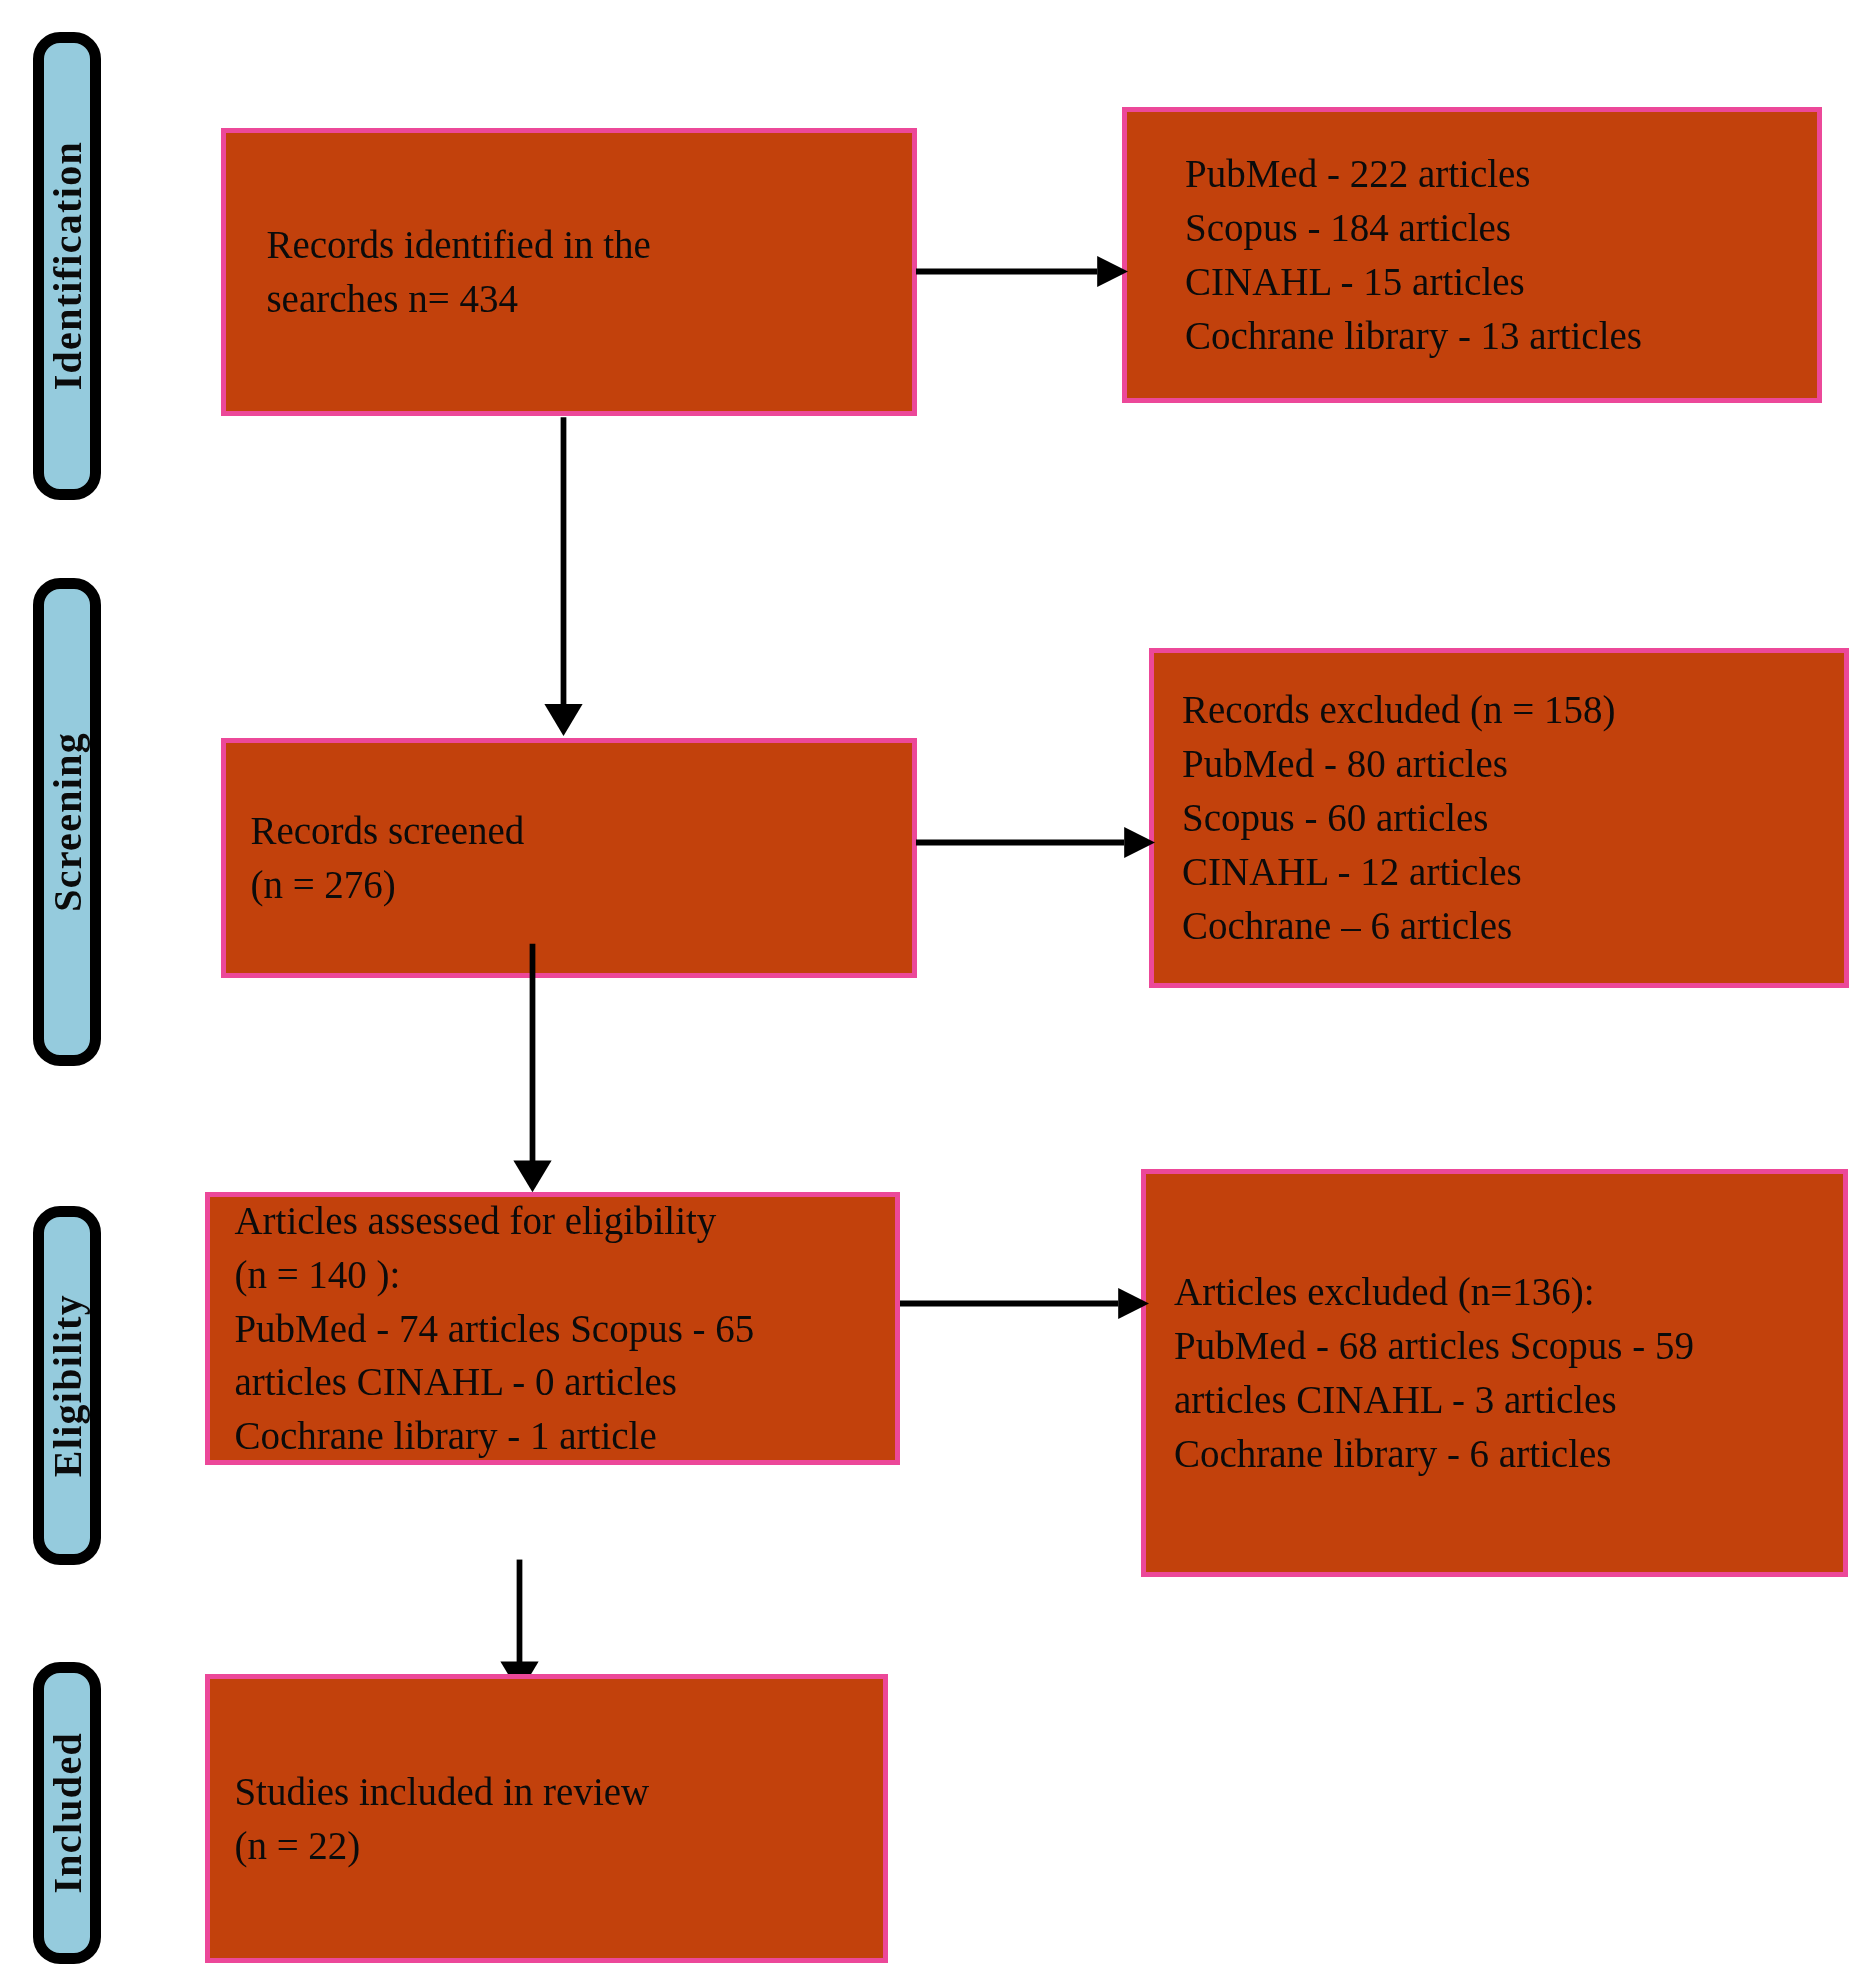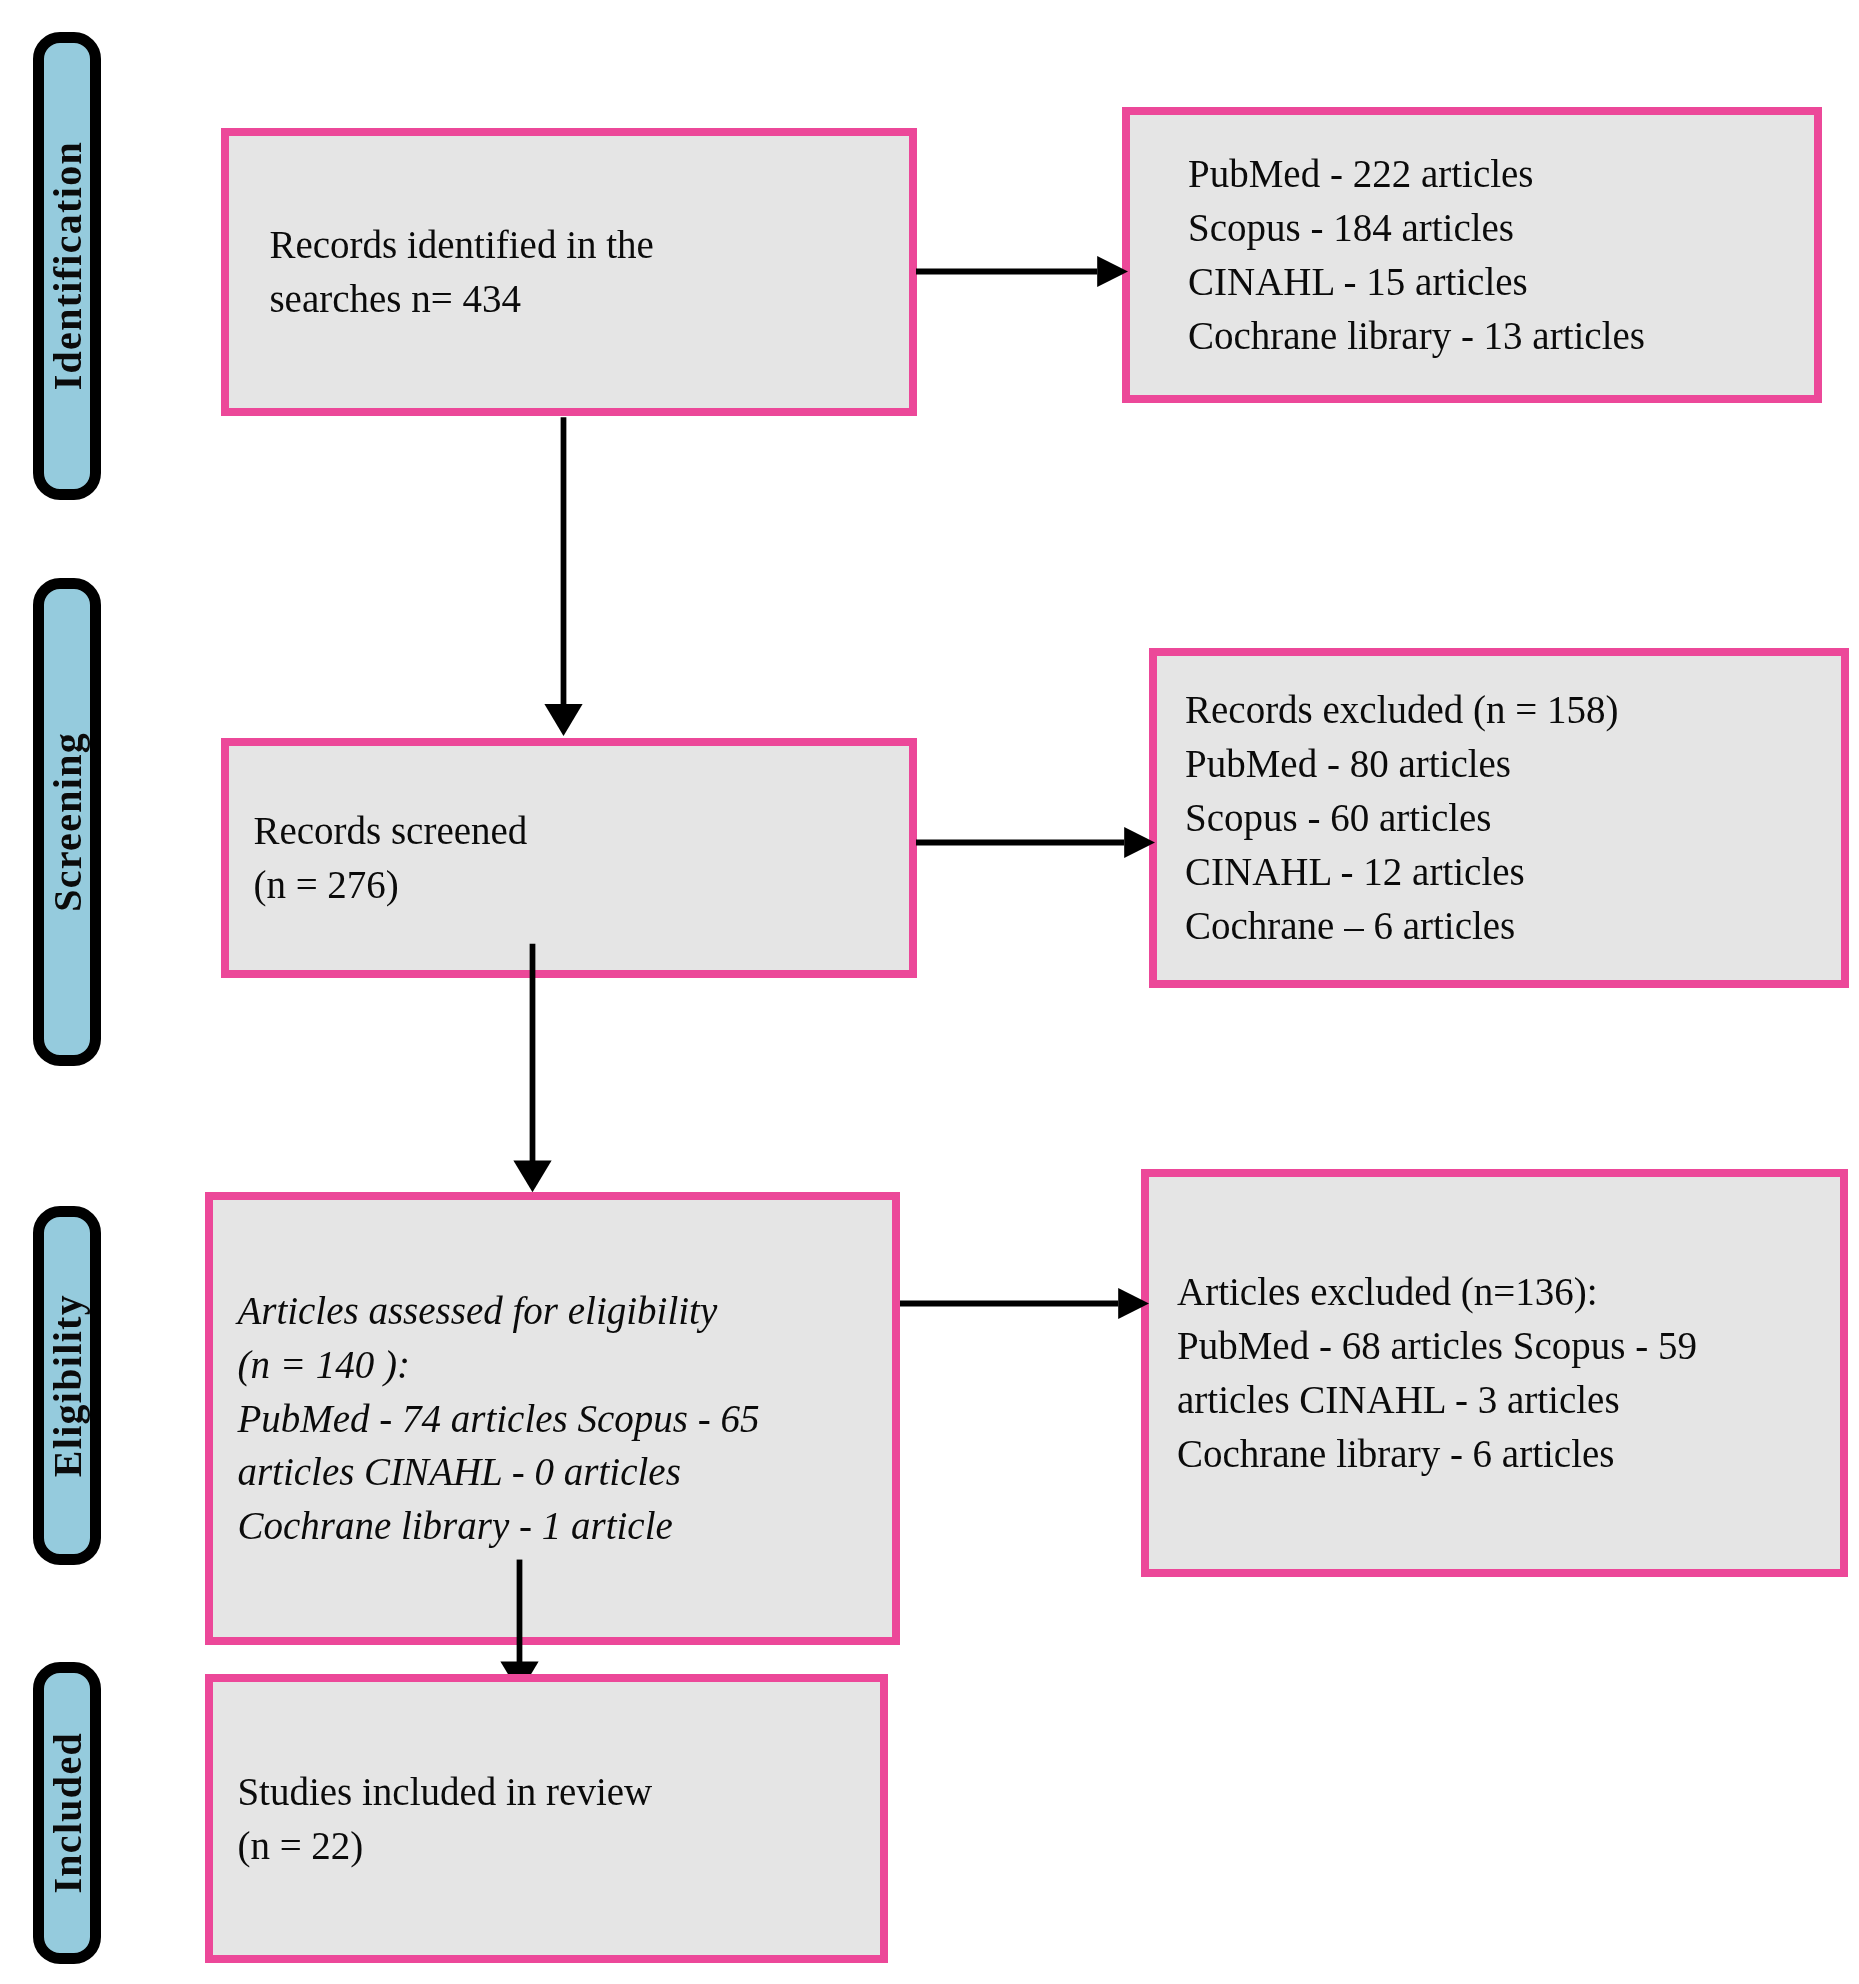--- a/index.html
+++ b/index.html
@@ -22,22 +22,22 @@
     font-size:40px;
     letter-spacing:1.3px;
     color:#0b0b0b;
     white-space:nowrap;
     font-family:"Liberation Serif","DejaVu Serif",serif;
   }
 
   
   .flow-box{
     position:absolute;
-    background:#e5e5e5;
-    border:8px solid #ec4899;
+    background:#c2410c;
+    border:5px solid #ec4899;
     box-sizing:border-box;
     display:flex;
     align-items:center;
   }
   .flow-box .box-text{
     padding:0 24.4px;
     font-size:39px;
     line-height:1.38;
     color:#0b0b0b;
     white-space:pre-line;
@@ -115,21 +115,21 @@
     </svg>
   </div>
 
   <div class="conn" style="left:507px; top:943px; width:51px; height:250px;">
     <svg width="51" height="250" viewBox="0 0 80 390" aria-hidden="true">
       <line x1="40" y1="0" x2="40" y2="342" stroke="#000" stroke-width="9"></line>
       <polygon points="10,340 70,340 40,390" fill="#000"></polygon>
     </svg>
   </div>
 
-  <div class="flow-box" style="left:205px; top:1192px; width:695px; height:453px;font-style:italic;">
+  <div class="flow-box" style="left:205px; top:1192px; width:695px; height:273px;">
     <div class="box-text">Articles assessed for eligibility
 (n = 140 ):
 PubMed - 74 articles Scopus - 65
 articles CINAHL - 0 articles
 Cochrane library - 1 article</div>
   </div>
 
   <div class="flow-box" style="left:1141px; top:1169px; width:707px; height:408px;">
     <div class="box-text" style="padding-left:28px;">Articles excluded (n=136):
 PubMed - 68 articles Scopus - 59

